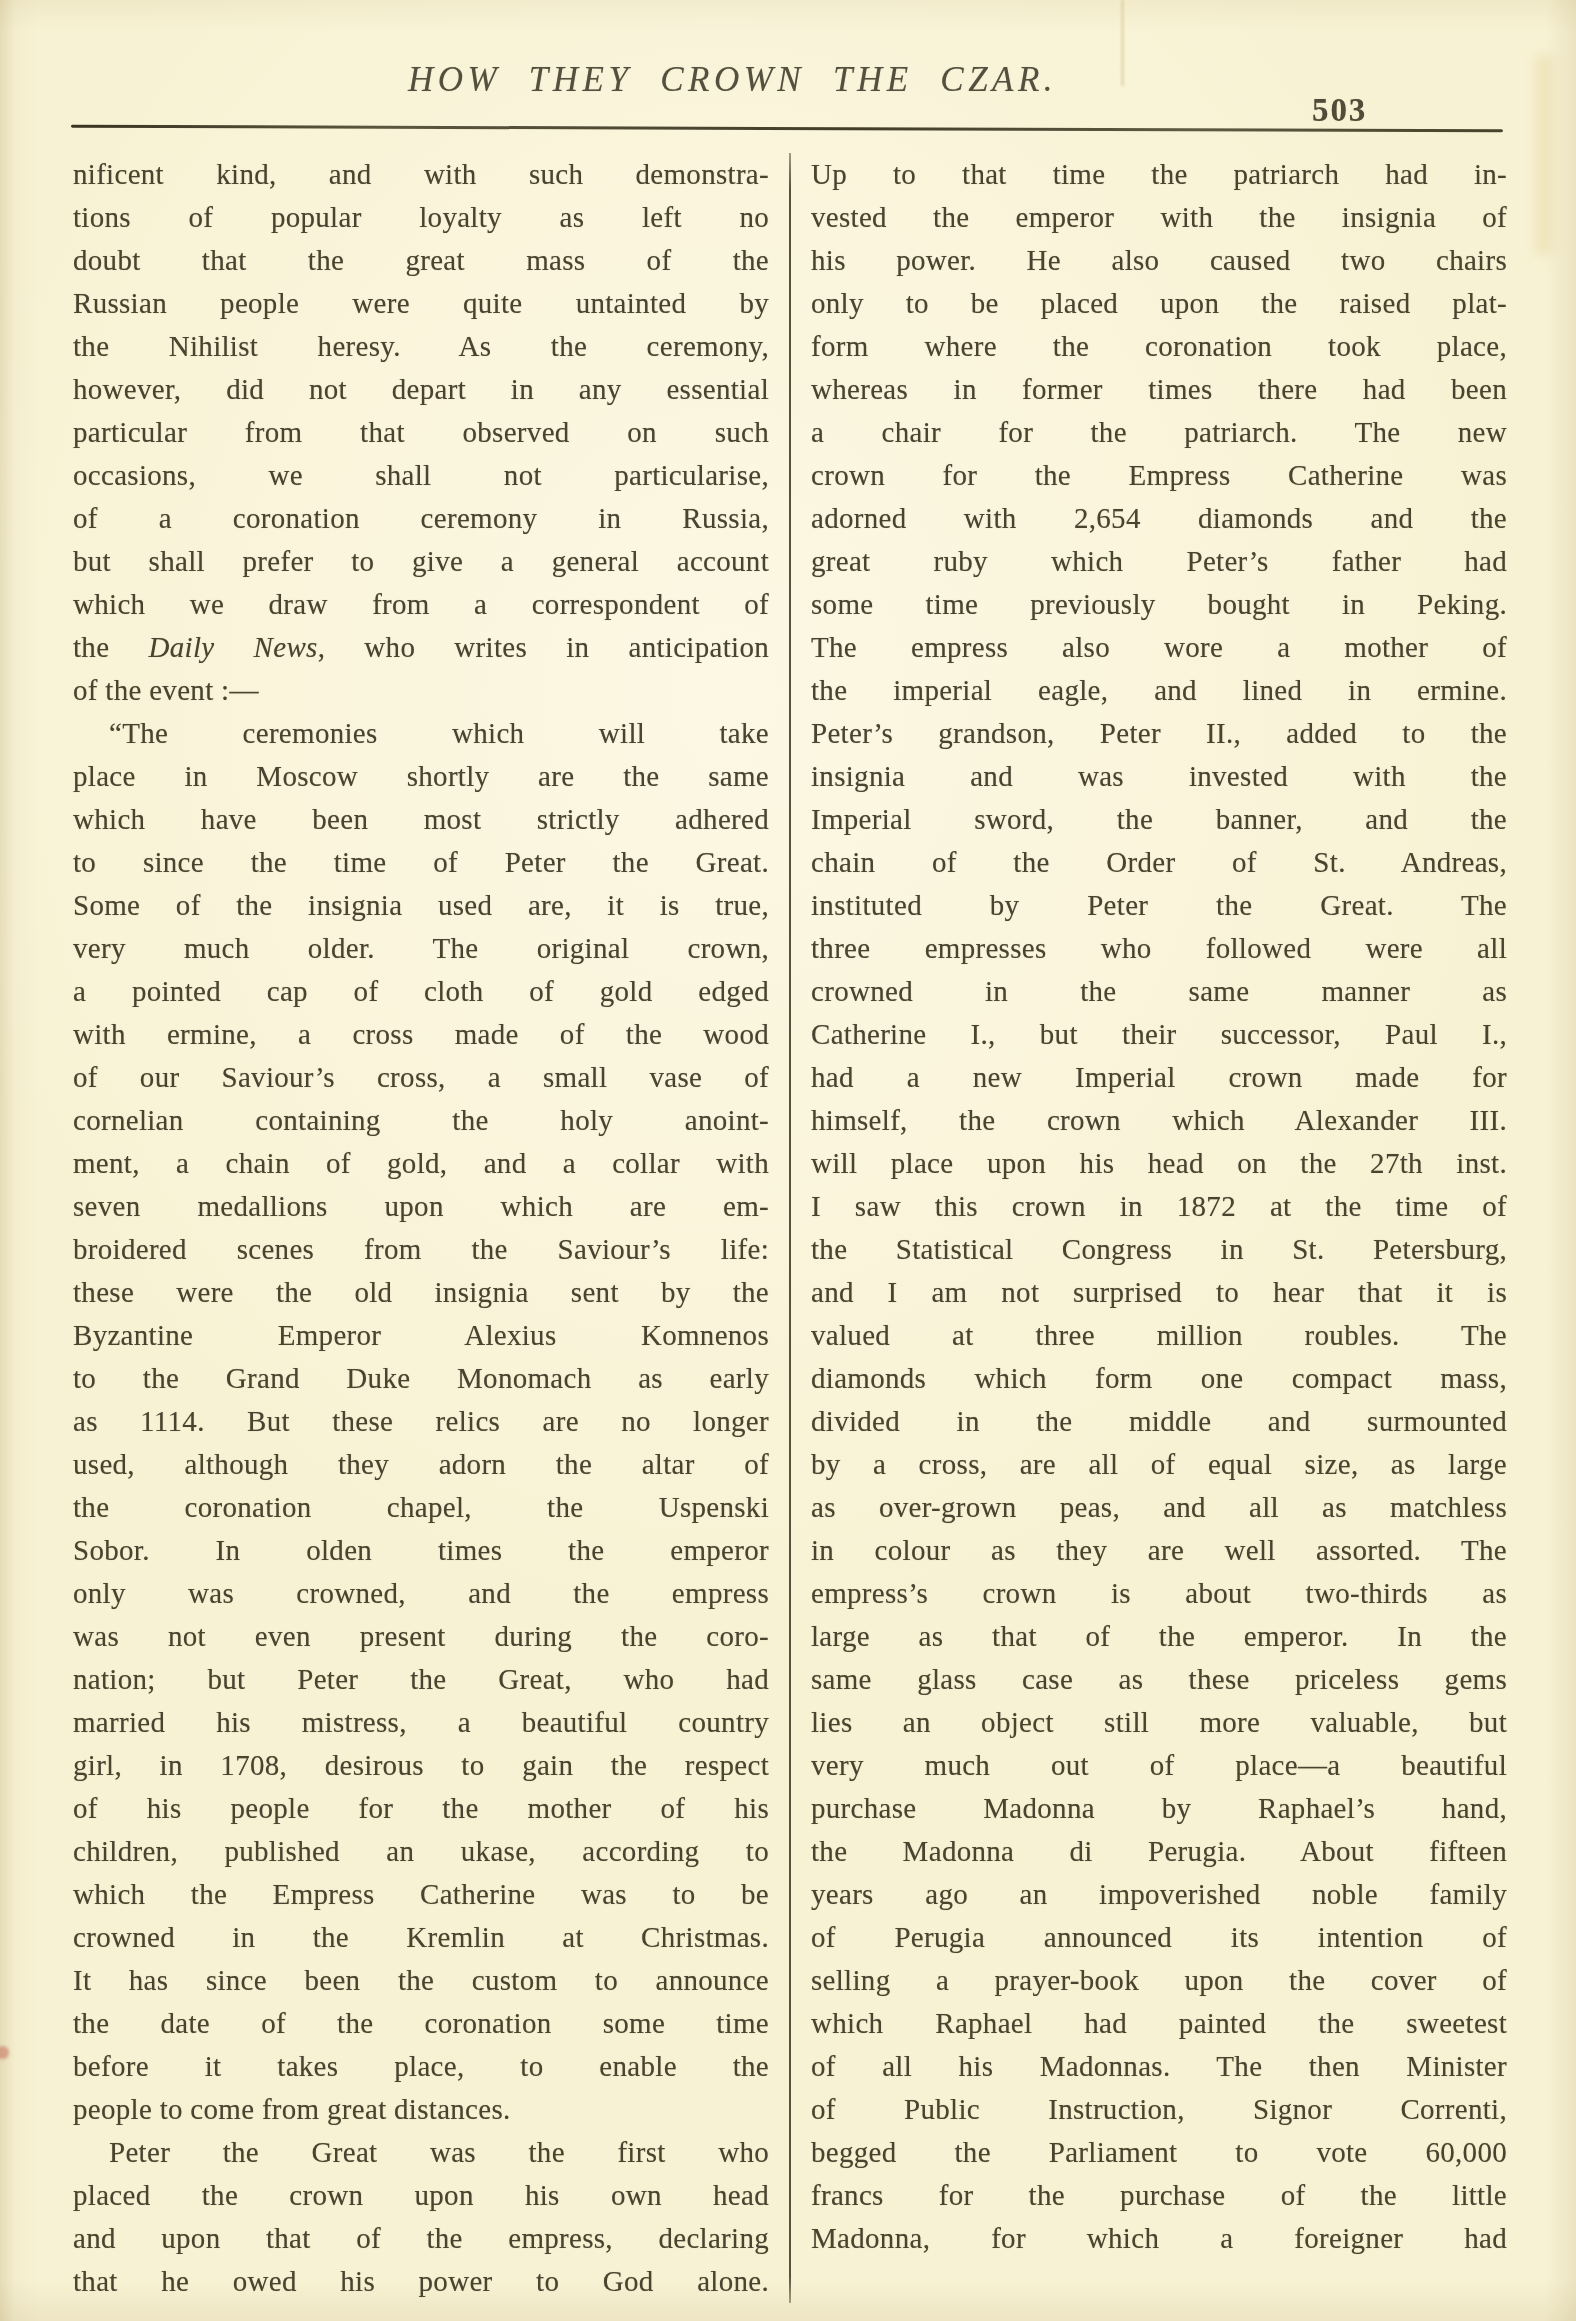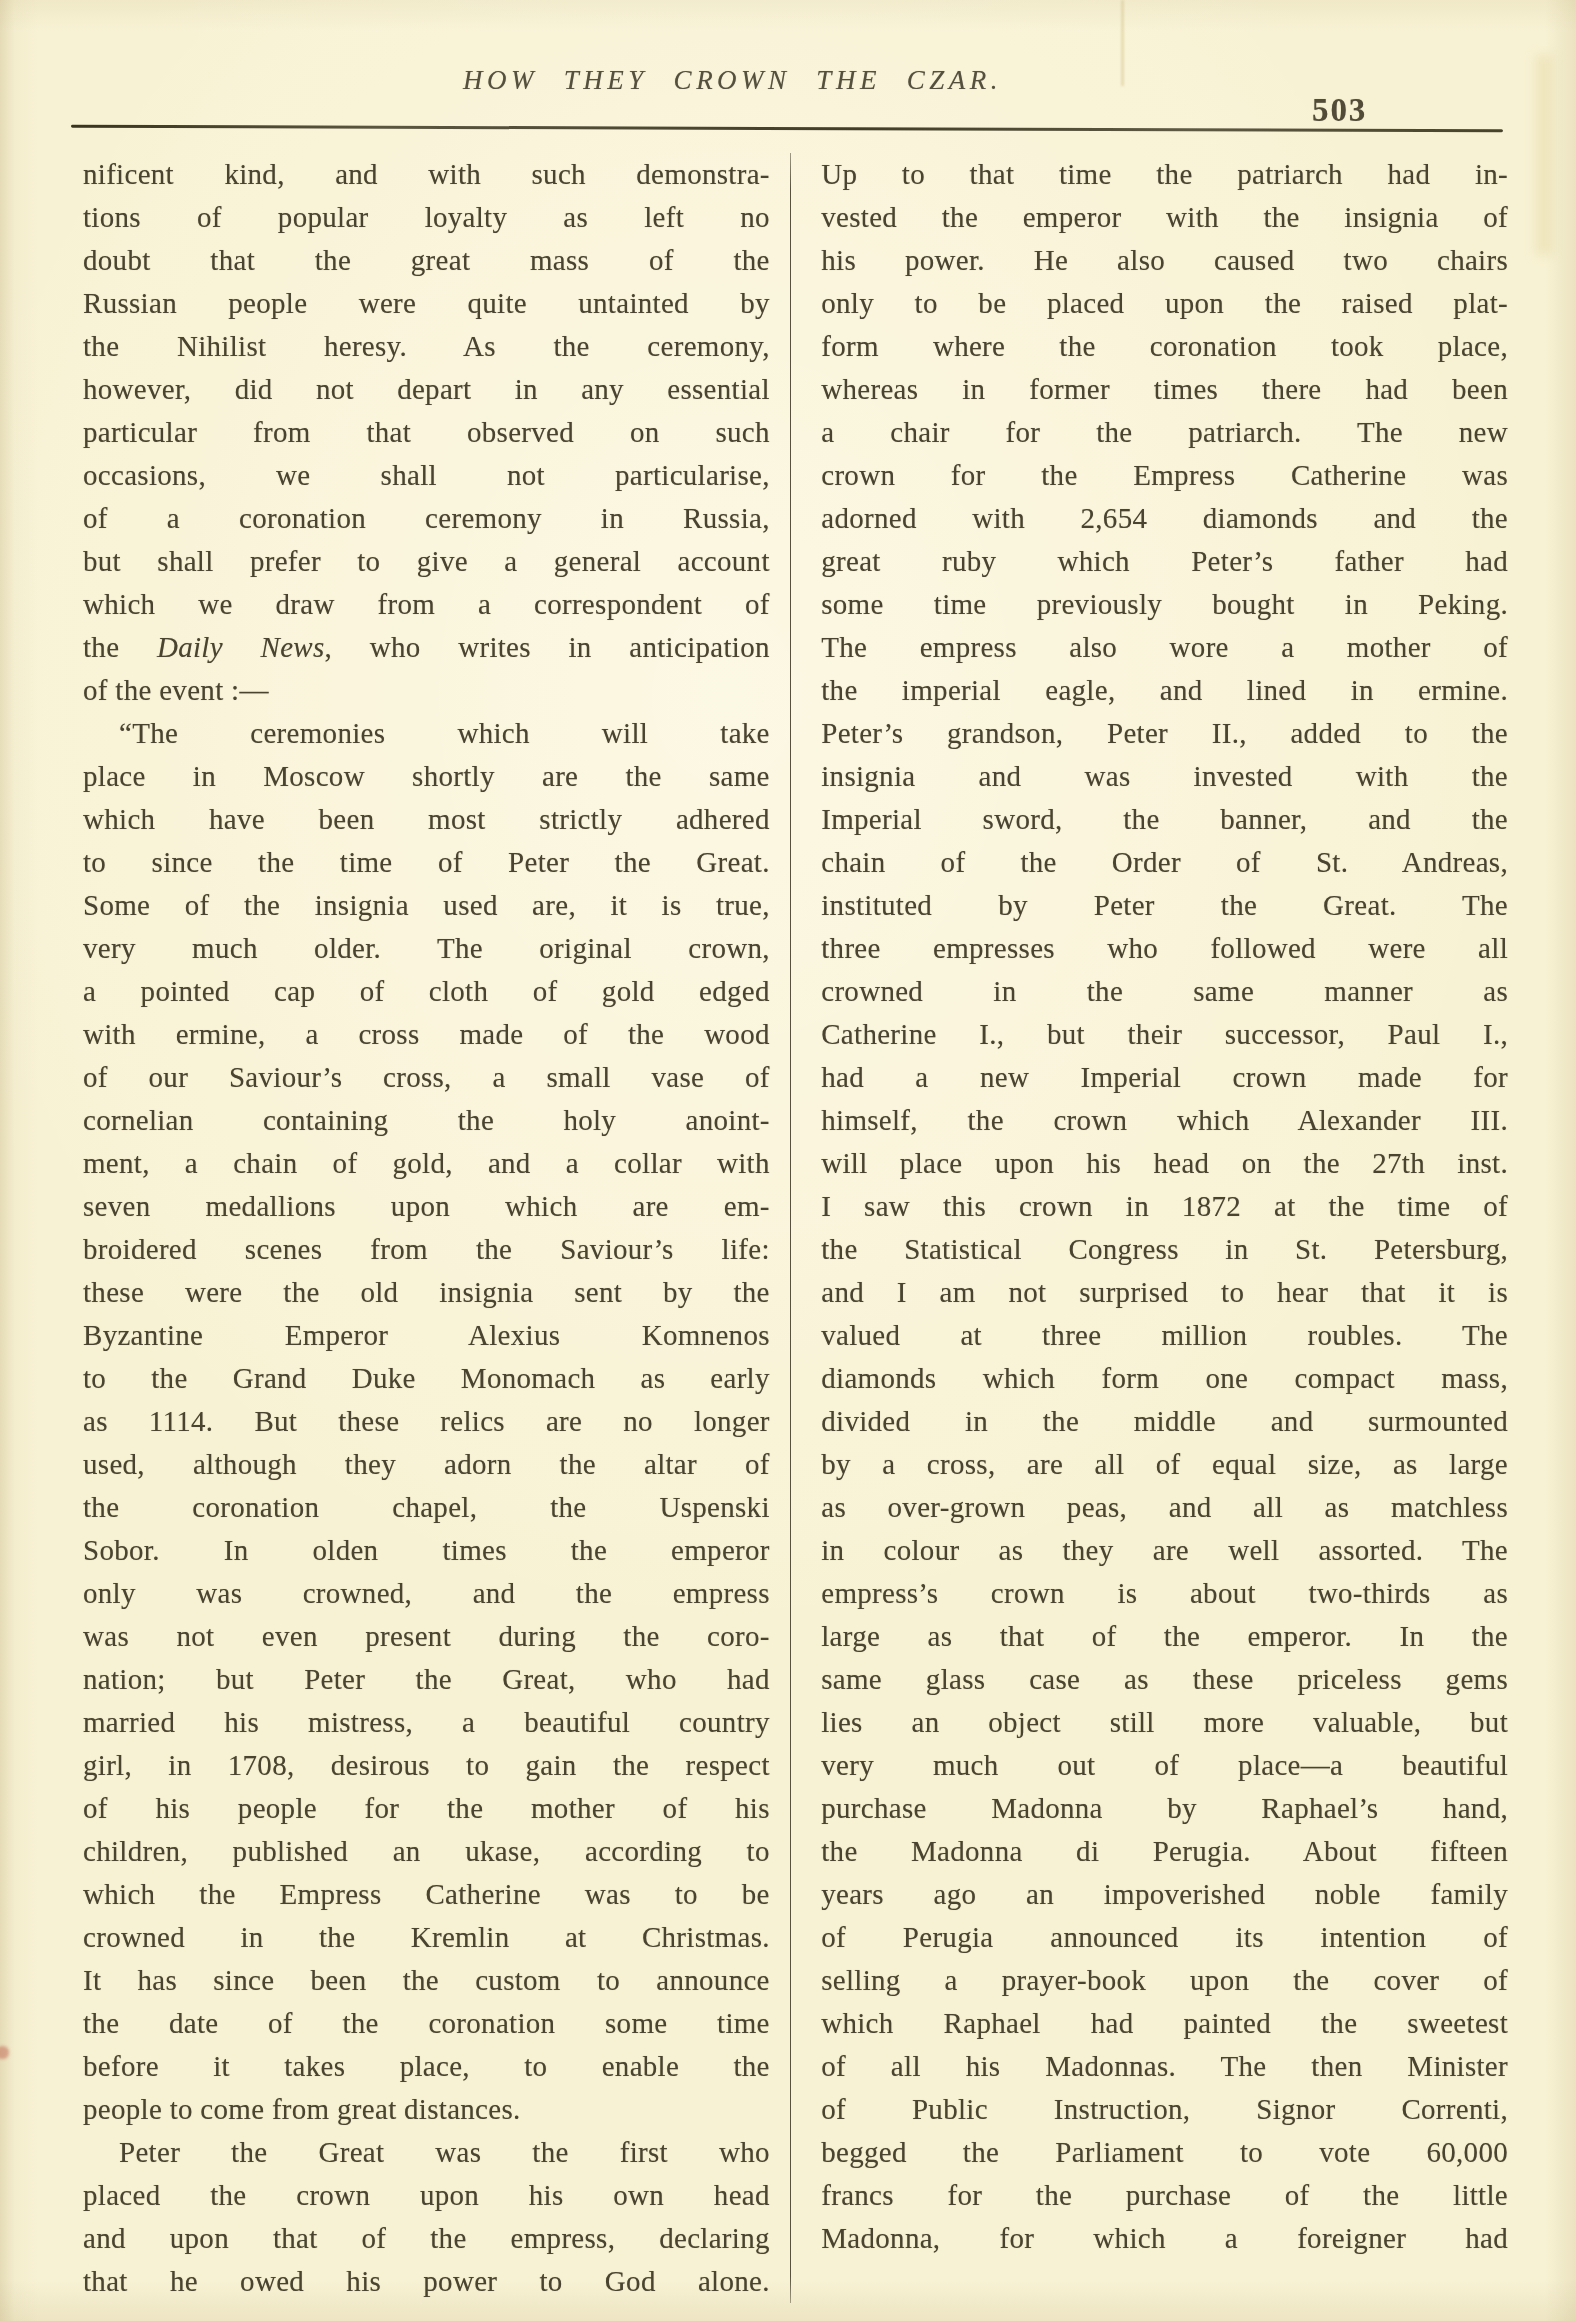--- a/index.html
+++ b/index.html
@@ -21,21 +21,21 @@
   }
   .running-header {
     position: absolute;
     top: 60px; left: 73px; width: 1429px; height: 76px;
   }
   .header-title {
     display: block;
     text-align: center;
     transform: translateX(-55px);
     font-style: italic;
-    font-size: 27px;
+    font-size: 35px;
     line-height: 40px;
     letter-spacing: 4.5px;
     word-spacing: 14.5px;
     color: #55503e;
     text-shadow: 0 0 0.9px rgba(85,80,62,0.4);
     white-space: nowrap;
   }
   .page-number {
     position: absolute;
     top: 32px; right: 135px;
@@ -52,21 +52,21 @@
     border-radius: 1.8px;
     background: linear-gradient(90deg, #39341f, #5b5640 22%, #423d27 55%, #5e5943 78%, #47422c);
     transform: rotate(0.18deg);
   }
   .columns {
     position: absolute;
     top: 153px; left: 73px;
     width: 1435px;
     display: flex;
   }
-  .col { width: 696px; margin-left: 10px; }
+  .col { width: 696px; }
   .gutter {
     width: 42px;
     display: flex;
     justify-content: center;
   }
   .column-divider {
     width: 1.8px;
     background: linear-gradient(180deg, rgba(87,81,61,0.55), #57513d 36px, #57513d calc(100% - 27px), rgba(87,81,61,0.5));
   }
   .line {

